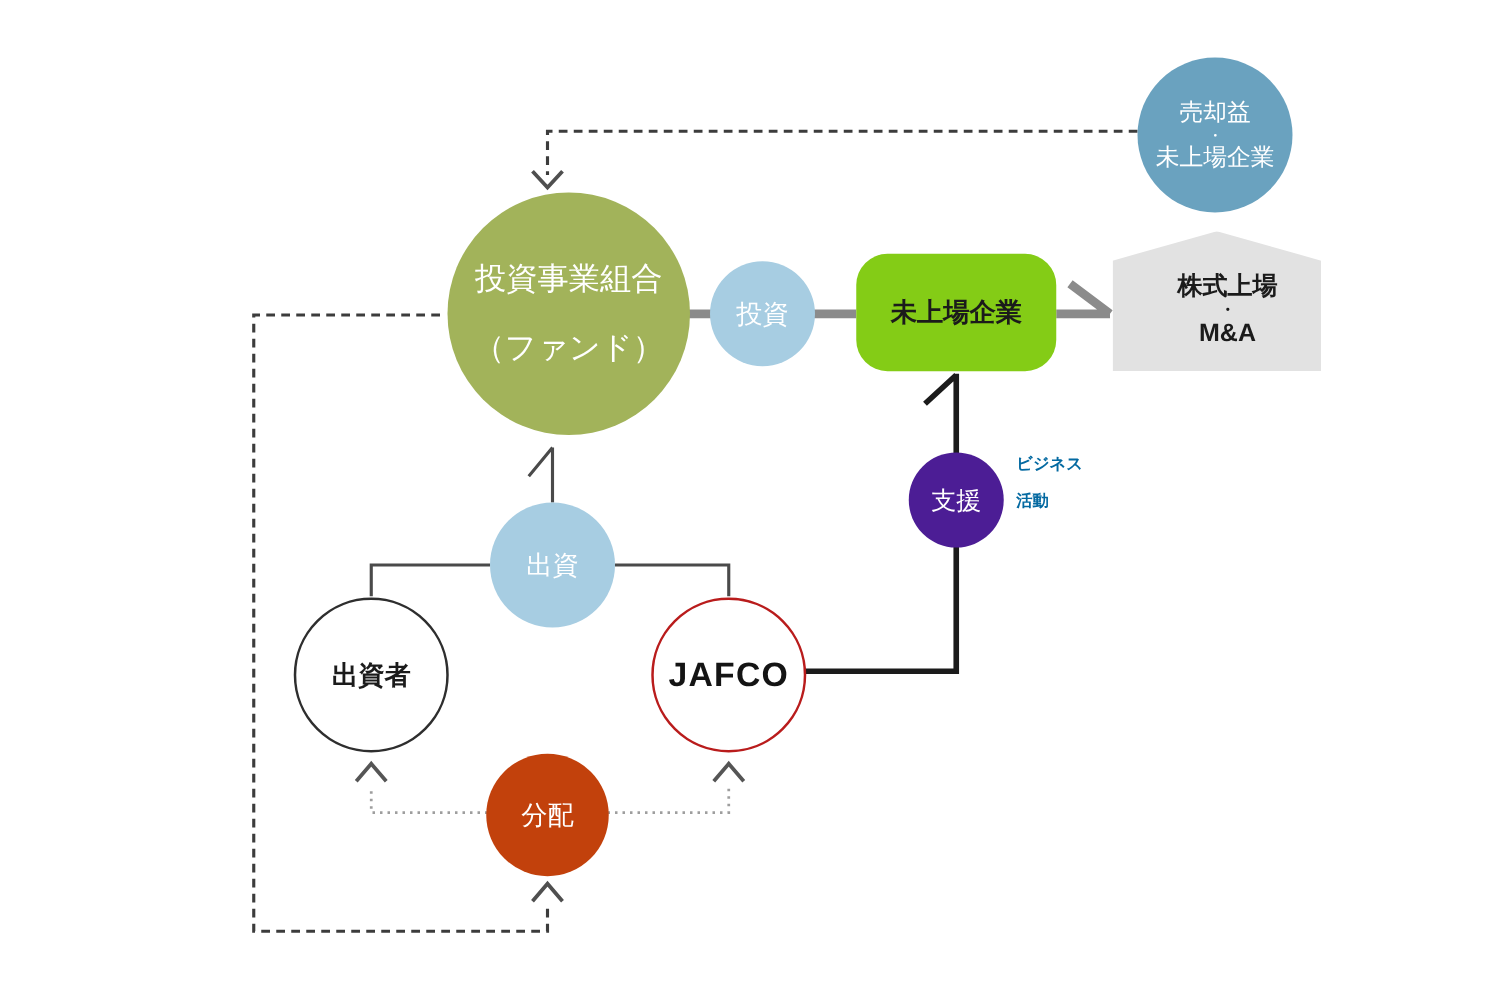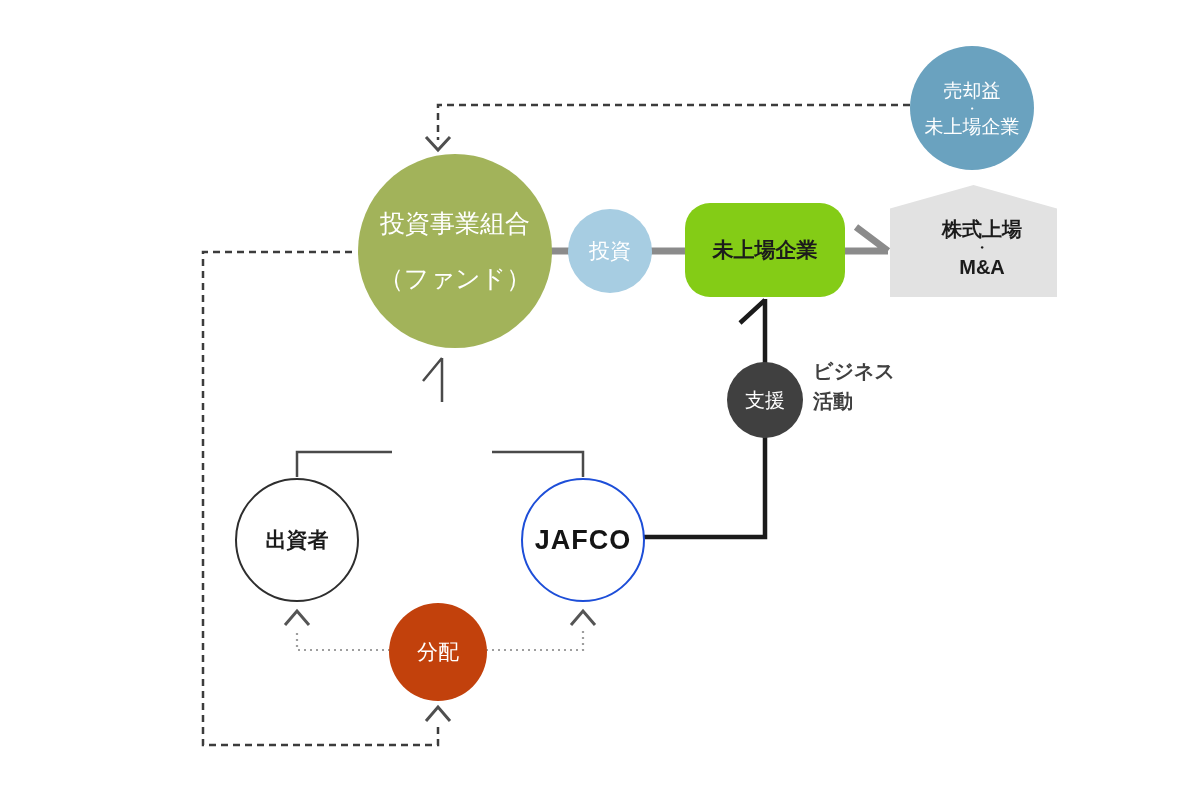--- a/index.html
+++ b/index.html
@@ -29,28 +29,28 @@
   
   #exit{left:890px;top:185px;width:167px;height:112px;font-size:20px;line-height:24px;
         clip-path:polygon(50% 0%,100% 21%,100% 100%,0% 100%,0% 21%);padding-top:14px;padding-left:17px;}
   #exit .sep{font-size:13px;line-height:14px;}
 
   
   #support{left:727px;top:362px;width:76px;height:76px;font-size:20px;}
 
   
   #bizdev{left:813px;top:356px;width:220px;align-items:flex-start;text-align:left;
-          font-size:20px;line-height:30px;color:#404040;font-weight:bold;}
+          font-size:13px;line-height:30px;color:#0369a1;font-weight:bold;}
 
   
   #contribute{left:392px;top:402px;width:100px;height:100px;font-size:21px;}
 
   
   #investors{left:235px;top:478px;width:124px;height:124px;background:#ffffff;border:2px solid #2e2e2e;font-size:21px;}
-  #jafco{left:521px;top:478px;width:124px;height:124px;background:#ffffff;border:2px solid #1d4ed8;
+  #jafco{left:521px;top:478px;width:124px;height:124px;background:#ffffff;border:2px solid #b91c1c;
          font-size:27px;font-weight:bold;letter-spacing:1px;color:#141414;}
 
   
   #distribute{left:389px;top:603px;width:98px;height:98px;font-size:21px;}
 
   .blk{display:block;}
 </style>
 </head>
 <body>
 
@@ -103,29 +103,32 @@
   <div id="unlisted" class="node k" style="background-color: #84cc16; border-radius: 25px;">
     <span>未上場企業</span>
   </div>
 
   <div id="exit" class="node k" style="background-color: rgb(226, 226, 226);">
     <span class="blk">株式上場</span>
     <span class="blk sep">・</span>
     <span class="blk">M&amp;A</span>
   </div>
 
-  <div id="support" class="node circle w" style="background-color: #404040;">
+  <div id="support" class="node circle w" style="background-color: #4c1d95;">
     <span>支援</span>
   </div>
 
   <div id="bizdev" class="node">
     <span class="blk">ビジネス</span>
     <span class="blk">活動</span>
   </div>
 
+  <div id="contribute" class="node circle w" style="background-color: rgb(167, 205, 226);">
+    <span>出資</span>
+  </div>
 
   <div id="investors" class="node circle k">
     <span>出資者</span>
   </div>
 
   <div id="jafco" class="node circle">
     <span>JAFCO</span>
   </div>
 
   <div id="distribute" class="node circle w" style="background-color: #c2410c;">

